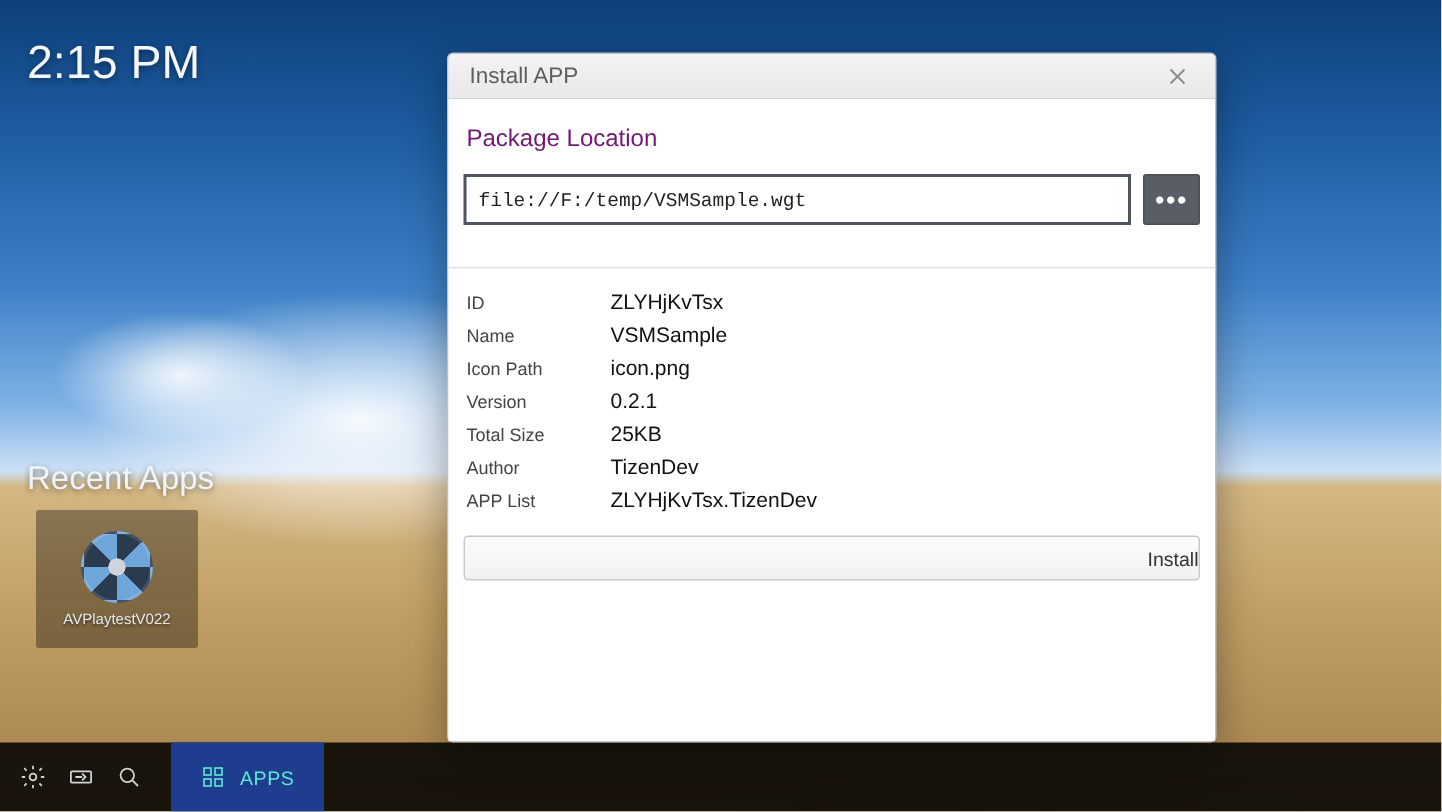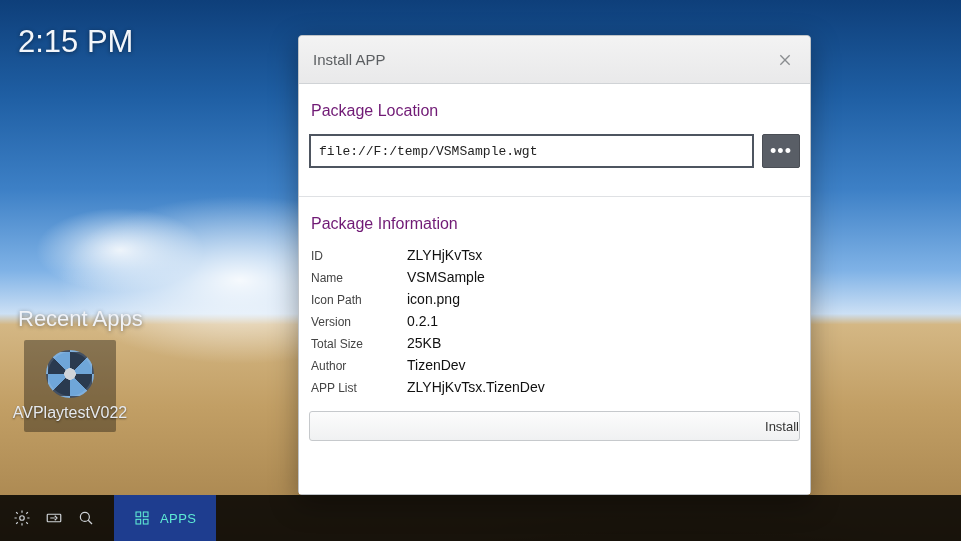--- a/index.html
+++ b/index.html
@@ -35,25 +35,25 @@
   }
 
   .recent-title {
     position: absolute; left: 18px; top: 306px;
     color: #f0f3f8; font-size: 22px; font-weight: 400;
     text-shadow: 0 1px 4px rgba(0,0,0,0.45);
   }
 
   .recent-tile {
     position: absolute; left: 24px; top: 340px;
-    width: 92px; height: 92px;
+    width: 108px; height: 92px;
     background: rgba(0,0,0,0.35);
     border-radius: 2px;
     display: flex; flex-direction: column; align-items: center; justify-content: center;
-    color: #e6e9ee; font-size: 16px;
+    color: #e6e9ee; font-size: 10px;
   }
   .recent-tile .pinwheel {
     width: 48px; height: 48px; margin-bottom: 6px;
     border-radius: 50%;
     background: radial-gradient(circle at 50% 50%, #cfd4da 0 18%, transparent 19%),
                 conic-gradient(#2a3a4f 0 45deg, #6fa6d9 45deg 90deg, #2a3a4f 90deg 135deg, #6fa6d9 135deg 180deg, #2a3a4f 180deg 225deg, #6fa6d9 225deg 270deg, #2a3a4f 270deg 315deg, #6fa6d9 315deg 360deg);
     border: 2px solid rgba(255,255,255,0.12);
   }
   .recent-tile .tile-label { text-shadow: 0 1px 2px rgba(0,0,0,0.5); }
 
@@ -84,21 +84,21 @@
   .dialog {
     position: absolute; left: 298px; top: 35px;
     width: 513px; height: 460px;
     background: #fafafa;
     border: 1px solid #bfc3c7;
     border-radius: 4px;
     box-shadow: 0 8px 28px rgba(0,0,0,0.35);
     display:flex; flex-direction:column;
   }
   .dlg-titlebar {
-    height: 48px; flex: none;
+    height: 30px; flex: none;
     background: linear-gradient(#f3f3f3,#e9e9ea);
     border-bottom: 1px solid #d0d3d6;
     border-radius: 4px 4px 0 0;
     display:flex; align-items:center;
     padding: 0 14px;
     color: #5c5f62; font-size: 15px; font-weight: 500;
   }
   .dlg-titlebar .title-text { flex: 1; }
   .dlg-close { width: 22px; height: 22px; display:flex; align-items:center; justify-content:center; color: #8a8d90; }
   .dlg-close svg { width:16px; height:16px; stroke: currentColor; stroke-width:2; }
@@ -202,21 +202,20 @@
           <input class="loc-input" value="file://F:/temp/VSMSample.wgt" style="">
           <div class="browse-btn">
             <span>•••</span>
           </div>
         </div>
       </div>
 
       <div class="divider"></div>
 
       <div class="section" style="flex:1; display:flex; flex-direction:column;">
-        <div class="section-title">Package Information</div>
 
         <div class="info-table">
           <div class="info-row">
             <div class="info-label">ID</div>
             <div class="info-value">ZLYHjKvTsx</div>
           </div>
           <div class="info-row">
             <div class="info-label">Name</div>
             <div class="info-value">VSMSample</div>
           </div>

